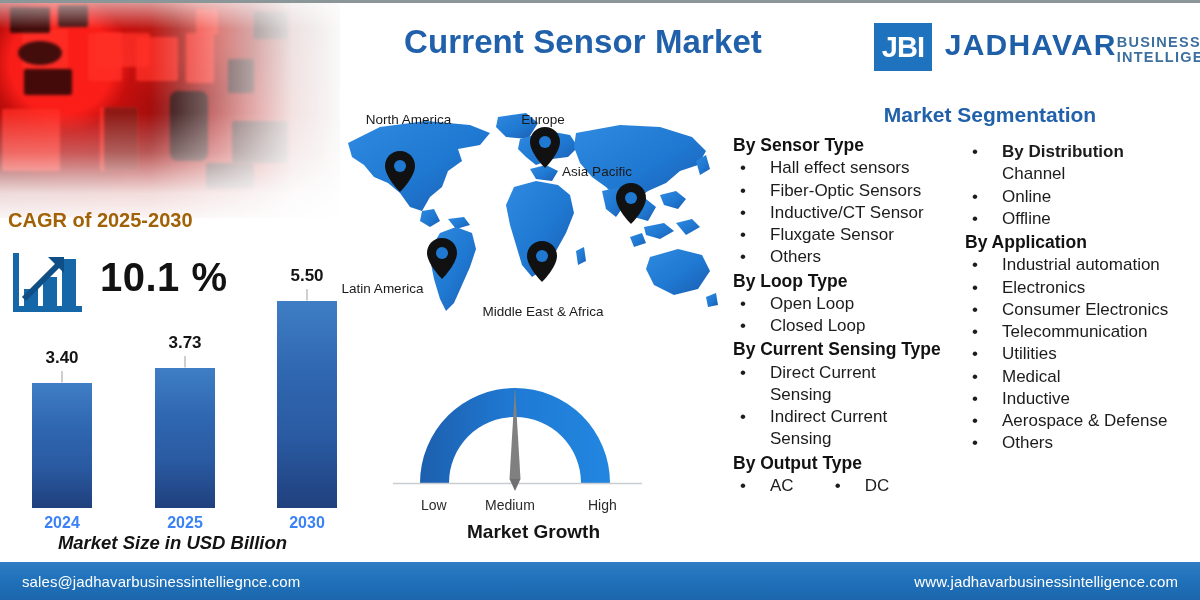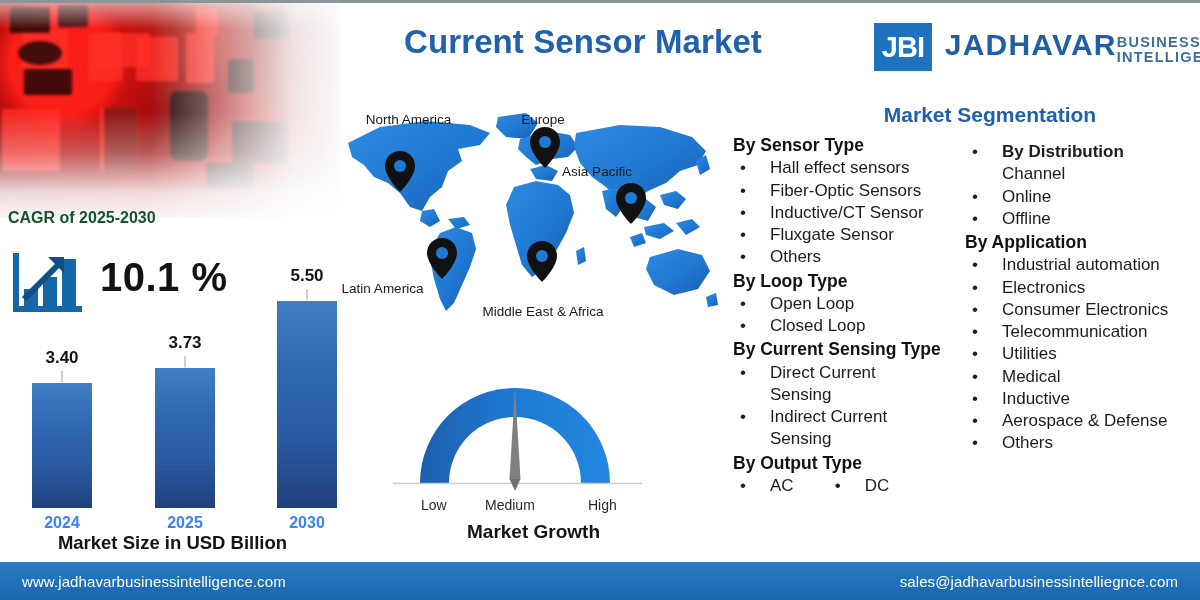--- a/index.html
+++ b/index.html
@@ -62,21 +62,21 @@
     color:#ffffff;font-weight:bold;font-size:29px;letter-spacing:-1px;
     font-family:"Liberation Sans", sans-serif;
   }
   .logo-text{display:flex;flex-direction:row;line-height:1;}
   .logo-name{font-size:30px;font-weight:bold;color:#1f5fa8;letter-spacing:1.2px;}
   .logo-sub{font-size:14.5px;font-weight:bold;color:#3d6f9e;letter-spacing:1.25px;margin-top:5px;}
 
   
   .cagr-label{
     position:absolute;left:8px;top:206px;
-    font-size:16px;font-weight:bold;color:#14532d;
+    font-size:20px;font-weight:bold;color:#a16207;
   }
   .cagr-icon{position:absolute;left:12px;top:248px;width:72px;height:62px;}
   .cagr-value{
     position:absolute;left:100px;top:252px;
     font-size:40px;font-weight:bold;color:#121212;letter-spacing:.5px;
   }
 
   .barchart{position:absolute;left:0px;top:258px;width:345px;height:285px;}
   .bar-col{position:absolute;bottom:38px;width:60px;text-align:center;}
   .bar-val{
@@ -91,21 +91,21 @@
   .bar-tick{
     position:absolute;left:50%;transform:translateX(-50%);
     width:1px;background:#9aa1a8;
   }
   .bar-cat{
     position:absolute;bottom:14px;left:50%;transform:translateX(-50%);
     font-size:16px;font-weight:bold;color:#3b82f6;
   }
   .bar-axis-title{
     position:absolute;bottom:-8px;left:0;width:345px;text-align:center;
-    font-size:18.5px;font-weight:bold;color:#141414;
+    font-size:18.5px;font-weight:bold;color:#141414;font-style:italic;
   }
 
   
   .map{position:absolute;left:330px;top:96px;width:390px;height:270px;}
   .map-label{position:absolute;font-size:13.5px;color:#1a1a1a;white-space:nowrap;text-align:center;}
 
   
   .gauge{position:absolute;left:385px;top:368px;width:265px;height:175px;}
   .gauge-tick{position:absolute;font-size:14px;color:#2a2a2a;}
   .gauge-title{
@@ -424,17 +424,17 @@
         <span class="bullet">•</span>
         <span class="txt">Aerospace &amp; Defense</span>
       </div>
     <div class="seg-item">
         <span class="bullet">•</span>
         <span class="txt">Others</span>
       </div>
   </div>
 
   <div class="footer">
+    <a href="#">sales@jadhavarbusinessintelliegnce.com</a>
     <a href="#">www.jadhavarbusinessintelligence.com</a>
-    <a href="#">sales@jadhavarbusinessintelliegnce.com</a>
   </div>
 
 </div>
 
 </body></html>

